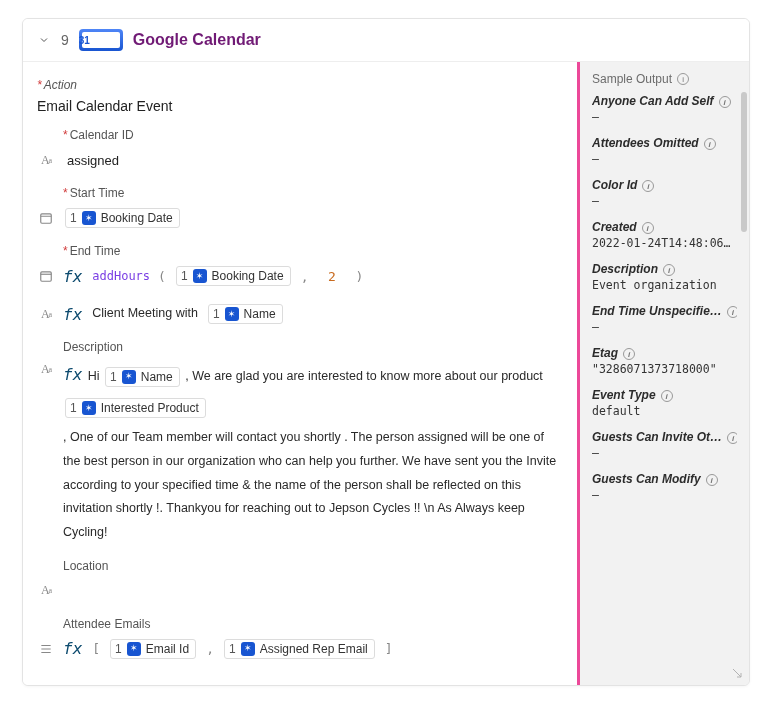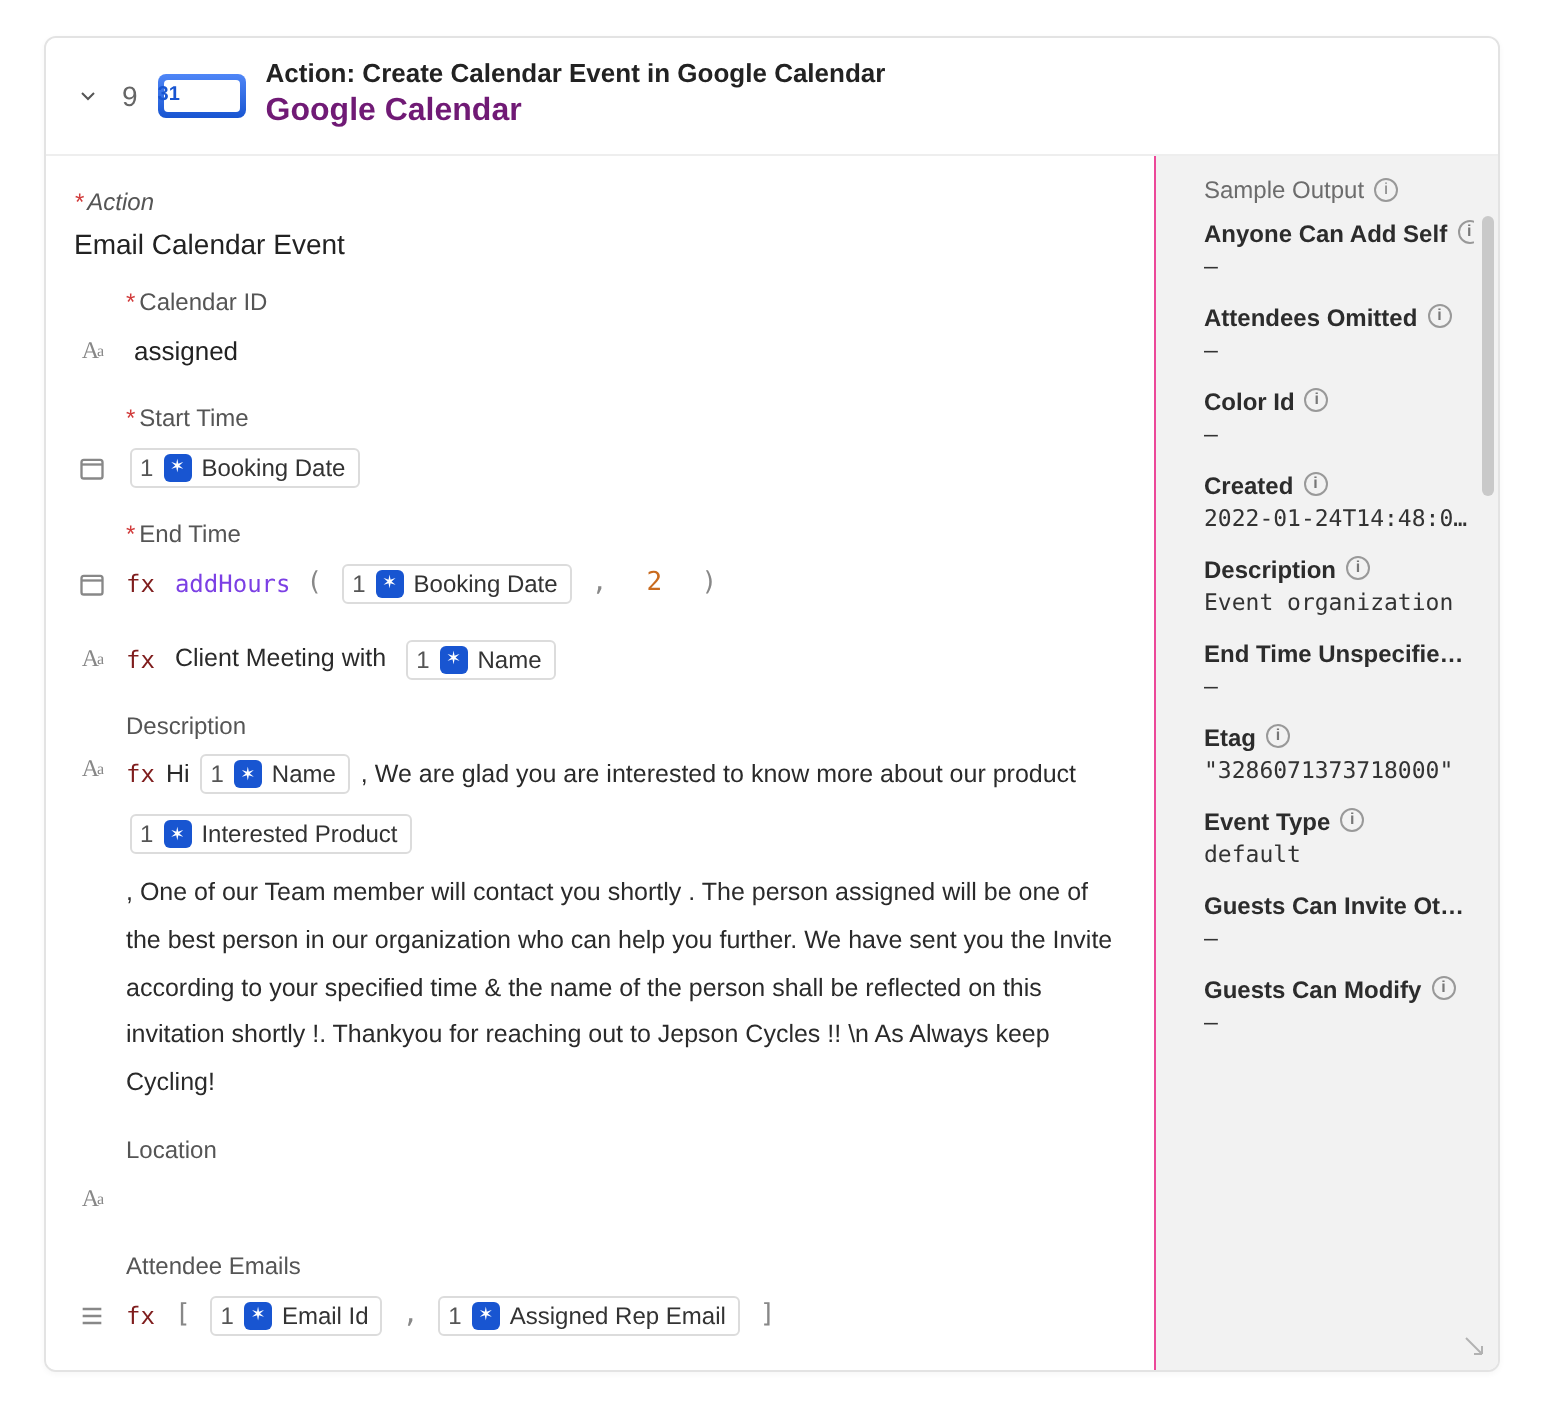--- a/index.html
+++ b/index.html
@@ -11,44 +11,44 @@
   .chev svg { width: 12px; height: 12px; stroke: #555; }
   .step-num { font-size: 14px; color: #666; }
   .app-icon { width: 44px; height: 22px; border-radius: 4px; background: linear-gradient(#4f86f7,#1855d1); position: relative; display:flex; align-items:center; justify-content:flex-start; color:#fff; font-size:10px; font-weight:bold;}
   .app-icon::before { content:""; position:absolute; inset:3px; background:#fff; border-radius:2px;}
   .app-icon span{ position:relative; z-index:1; color:#1855d1;}
   .titles { display:flex; flex-direction:column; line-height:1.3;}
   .title-main { font-weight:600; font-size:13px; color:#222;}
   .title-sub { font-size:16px; color:#701a75;font-weight:bold;}
   .body { flex:1; display:flex; overflow:hidden; }
   .left { flex:1; padding: 10px 14px 0 14px; overflow-y:auto; background:#fff;}
-  .right { width: 172px; background:#f2f2f2; border-left:1px solid #ec4899; padding: 10px 12px 10px 24px; overflow:hidden; font-size:12px; position:relative;}
+  .right { width: 172px; background:#f2f2f2; border-left:3px solid #ec4899; padding: 10px 12px 10px 12px; overflow:hidden; font-size:12px; position:relative;}
   .right-title { color:#6c6c6c; font-size:12px; margin-bottom:8px; display:flex; align-items:center; gap:5px;}
   .field-group { margin-bottom: 14px; }
   .req { color:#d13b3b; margin-right:2px; }
   .label { font-size: 12px; color:#555; margin: 6px 0 6px 26px; }
   .label.top { margin-left:0;font-style:italic;}
   .action-value { font-size:14px; color:#222; margin: 2px 0 10px 0;}
   .input-row { display:flex; align-items:center; gap:8px; min-height:24px;}
   .type-icon { width: 18px; height:18px; display:inline-flex; align-items:center; justify-content:center; color:#888; font-size:12px; flex-shrink:0;}
   .type-icon svg { width:14px; height:14px; stroke:#888; fill:none;}
-  .fx { font-family: ui-monospace, Menlo, monospace; color:#7f1d1d; font-size:12px; margin-right:2px;}
+  .fx { font-family: ui-monospace, Menlo, monospace; font-style: italic; color:#0c4a6e; font-size:16px; margin-right:2px;}
   .chip { display:inline-flex; align-items:center; gap:5px; background:#fff; border:1px solid #dcdcdc; border-radius:3px; padding: 2px 6px 2px 4px; margin:0 2px; font-size:12px; line-height:1; vertical-align:middle;}
   .chip-num { color:#555; font-size:12px;}
   .chip-icon { width:14px; height:14px; background:#1855d1; border-radius:3px; display:inline-block; position:relative;}
   .chip-icon::after{content:"✶"; color:#fff; font-size:9px; position:absolute; inset:0; display:flex; align-items:center; justify-content:center;}
   .chip-text { color:#333; }
   .fn { color:#7b3fe4; font-family: ui-monospace, Menlo, monospace; font-size:12px;text-align:right;}
   .paren, .comma, .brack { color:#888; font-family: ui-monospace, Menlo, monospace;}
   .arg-num { color:#c96b1f; font-family:ui-monospace,Menlo,monospace;}
   .text-line { font-size:12.5px; color:#2a2a2a; line-height:1.9; word-wrap:break-word; }
   .body-text-row { margin-bottom:2px;}
   .plain-input { font-size:13px; color:#222; padding-left:4px;}
   .so-item { margin-bottom:12px;}
-  .so-key { font-weight:600; font-size:12px; color:#2c2c2c; display:flex; align-items:flex-start; gap:5px; white-space:nowrap; overflow:hidden; text-overflow:ellipsis;}
+  .so-key { font-weight:600; font-size:12px; color:#2c2c2c; display:flex; align-items:flex-end; gap:5px; white-space:nowrap; overflow:hidden; text-overflow:ellipsis;font-style:italic;}
   .so-val { font-family: ui-monospace, Menlo, monospace; font-size:11.5px; color:#333; margin-top:2px; white-space:nowrap; overflow:hidden; text-overflow:ellipsis;}
   .info-ico { width:12px; height:12px; border:1px solid #999; border-radius:50%; display:inline-flex; align-items:center; justify-content:center; font-size:8px; color:#777; flex-shrink:0;}
   .resize { position:absolute; right:6px; bottom:6px; width:12px; height:12px; opacity:.4;}
   .resize svg{width:12px;height:12px;}
   .scroll-track { position:absolute; right:2px; top:30px; width:6px; height:140px; background:#c9c9c9; border-radius:3px;}
   
   .aa { font-family: serif; letter-spacing:-1px;}
   .aa sub{font-size:8px; vertical-align:sub;}
 </style>
 </head>
@@ -61,21 +61,20 @@
       <span class="chev">
         <svg viewBox="0 0 24 24" fill="none" stroke-width="2">
             <polyline points="6 9 12 15 18 9"></polyline>
           </svg>
       </span>
       <span class="step-num">9</span>
       <span class="app-icon">
           <span>31</span>
         </span>
       <div class="titles">
-        <div class="title-main">Action: Create Calendar Event in Google Calendar</div>
         <div class="title-sub">Google Calendar</div>
       </div>
     </div>
 
     <div class="body">
 
       <div class="left">
 
         <div class="field-group">
           <div class="label top"><span class="req">*</span><span>Action</span></div>

